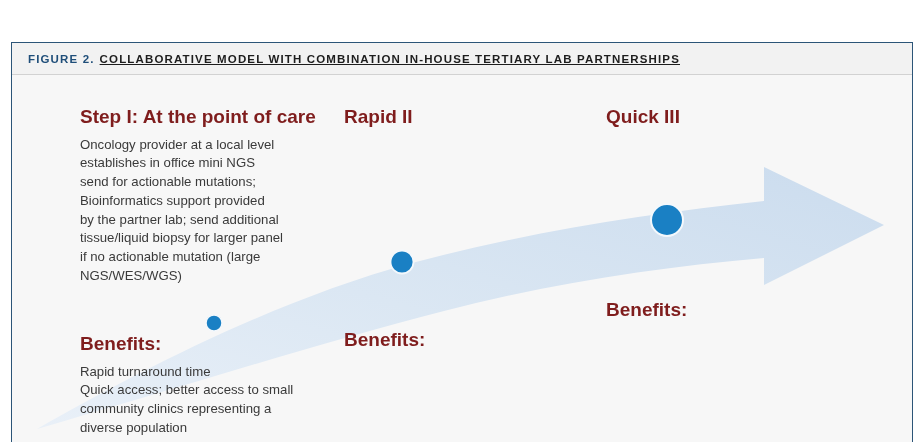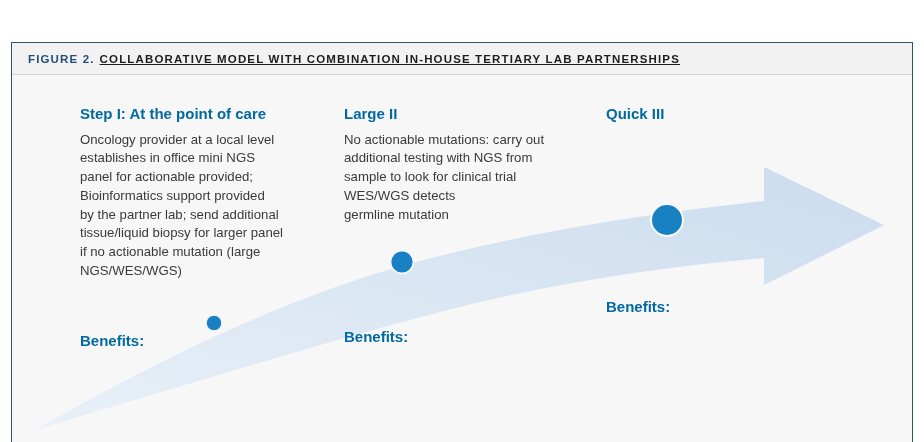--- a/index.html
+++ b/index.html
@@ -85,23 +85,23 @@
   .arrow-layer svg {
     display: block;
   }
 
   
   .block {
     position: absolute;
     color: #3b3b3b;
   }
   .block-heading {
-    font-size: 15px;
+    font-size: 19px;
     font-weight: bold;
-    color: #0369a1;
+    color: #7f1d1d;
     line-height: 1.25;
     margin: 0 0 7px 0;
     white-space: pre-line;
   }
   .block-body {
     font-size: 13.2px;
     line-height: 1.42;
     color: #3a3a3a;
     margin: 0;
     white-space: pre-line;
@@ -176,43 +176,42 @@
       <svg class="arrow-layer" width="900" height="386" viewBox="0 0 900 386" xmlns="http://www.w3.org/2000/svg" style="position:absolute;left:0;top:0;">
         <circle cx="202" cy="248" r="8" fill="#1a80c4" stroke="#f4f8fc" stroke-width="1.5"></circle>
         <circle cx="390" cy="187" r="11.5" fill="#1a80c4" stroke="#f4f8fc" stroke-width="1.8"></circle>
         <circle cx="655" cy="145" r="16" fill="#1a80c4" stroke="#f4f8fc" stroke-width="2"></circle>
       </svg>
 
       <div class="block" id="step-1">
         <div class="block-heading">Step I: At the point of care</div>
         <div class="block-body">Oncology provider at a local level
 establishes in office mini NGS
-panel for actionable provided;
+send for actionable mutations;
 Bioinformatics support provided
 by the partner lab; send additional
 tissue/liquid biopsy for larger panel
 if no actionable mutation (large
 NGS/WES/WGS)</div>
       </div>
 
       <div class="block" id="step-2">
-        <div class="block-heading">Large II</div>
-        <div class="block-body">No actionable mutations: carry out
-additional testing with NGS from
-sample to look for clinical trial
-WES/WGS detects
-germline mutation</div>
+        <div class="block-heading">Rapid II</div>
       </div>
 
       <div class="block" id="step-3">
         <div class="block-heading">Quick III</div>
       </div>
 
       <div class="block" id="benefits-1">
         <div class="block-heading">Benefits:</div>
+        <div class="block-body">Rapid turnaround time
+Quick access; better access to small
+community clinics representing a
+diverse population</div>
       </div>
 
       <div class="block" id="benefits-2">
         <div class="block-heading">Benefits:</div>
       </div>
 
       <div class="block" id="benefits-3">
         <div class="block-heading">Benefits:</div>
       </div>
 

